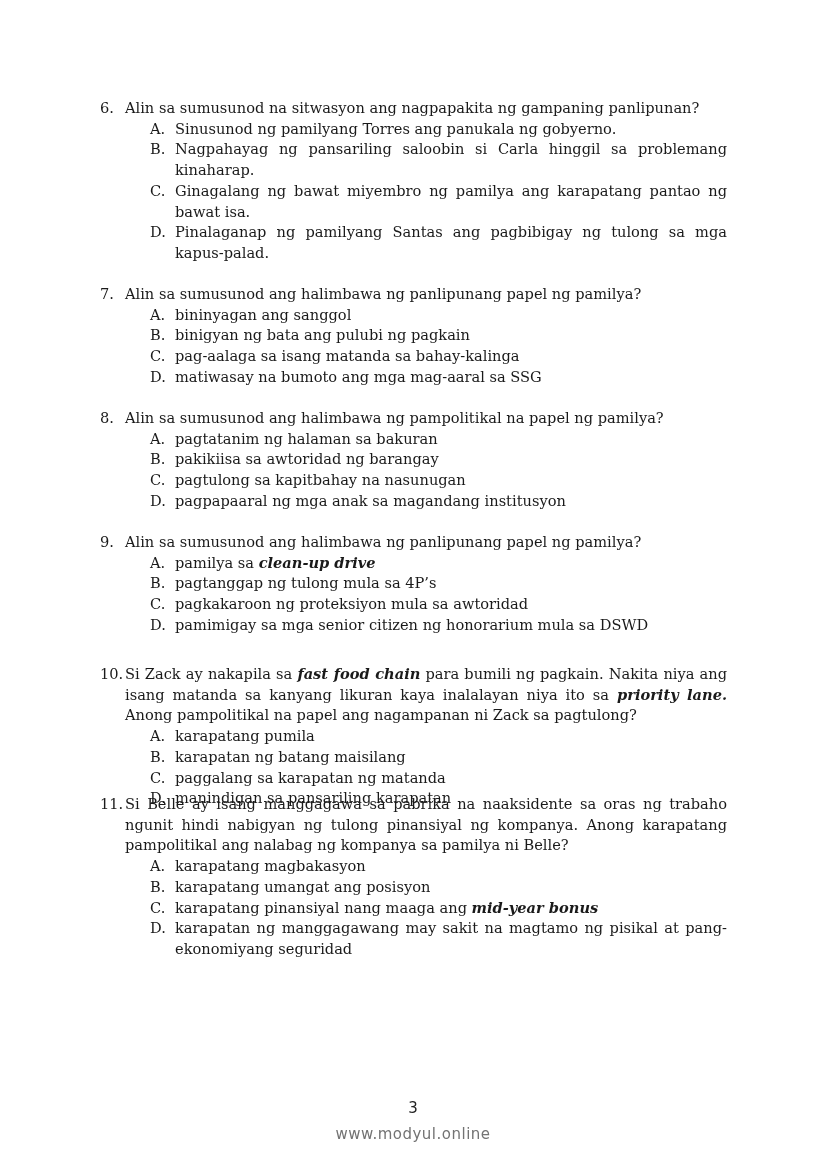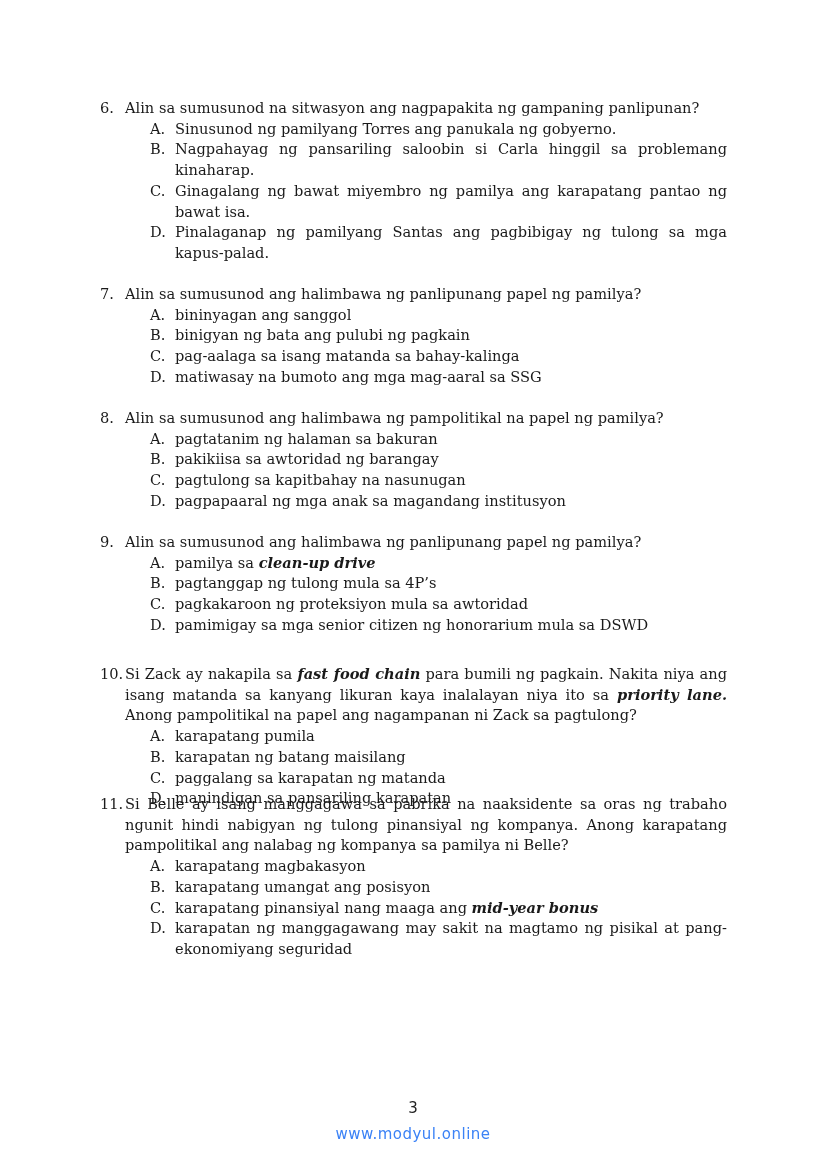--- a/index.html
+++ b/index.html
@@ -18,21 +18,21 @@
   .choices { margin: 0; padding: 0; list-style: none; }
   .choice { position: relative; padding-left: 75px; text-align: justify; }
   .choice-letter { position: absolute; left: 50px; top: 0; }
   em { font-style: italic; font-weight: bold; }
   .page-number {
     position: absolute; top: 1099px; left: 0; width: 826px; text-align: center;
     font-family: "DejaVu Sans", "Liberation Sans", sans-serif; font-size: 15px; color: #222;
   }
   .watermark {
     position: absolute; top: 1125px; left: 0; width: 826px; text-align: center;
-    font-family: "DejaVu Sans", "Liberation Sans", sans-serif; font-size: 15px; color: #3b82f6;
+    font-family: "DejaVu Sans", "Liberation Sans", sans-serif; font-size: 15px; color: #737373;
     letter-spacing: 0.5px;
   }
 </style>
 </head>
 <body>
 
 <div class="page">
 
   <div class="q" style="top:98px;">
     <div class="q-stem">

